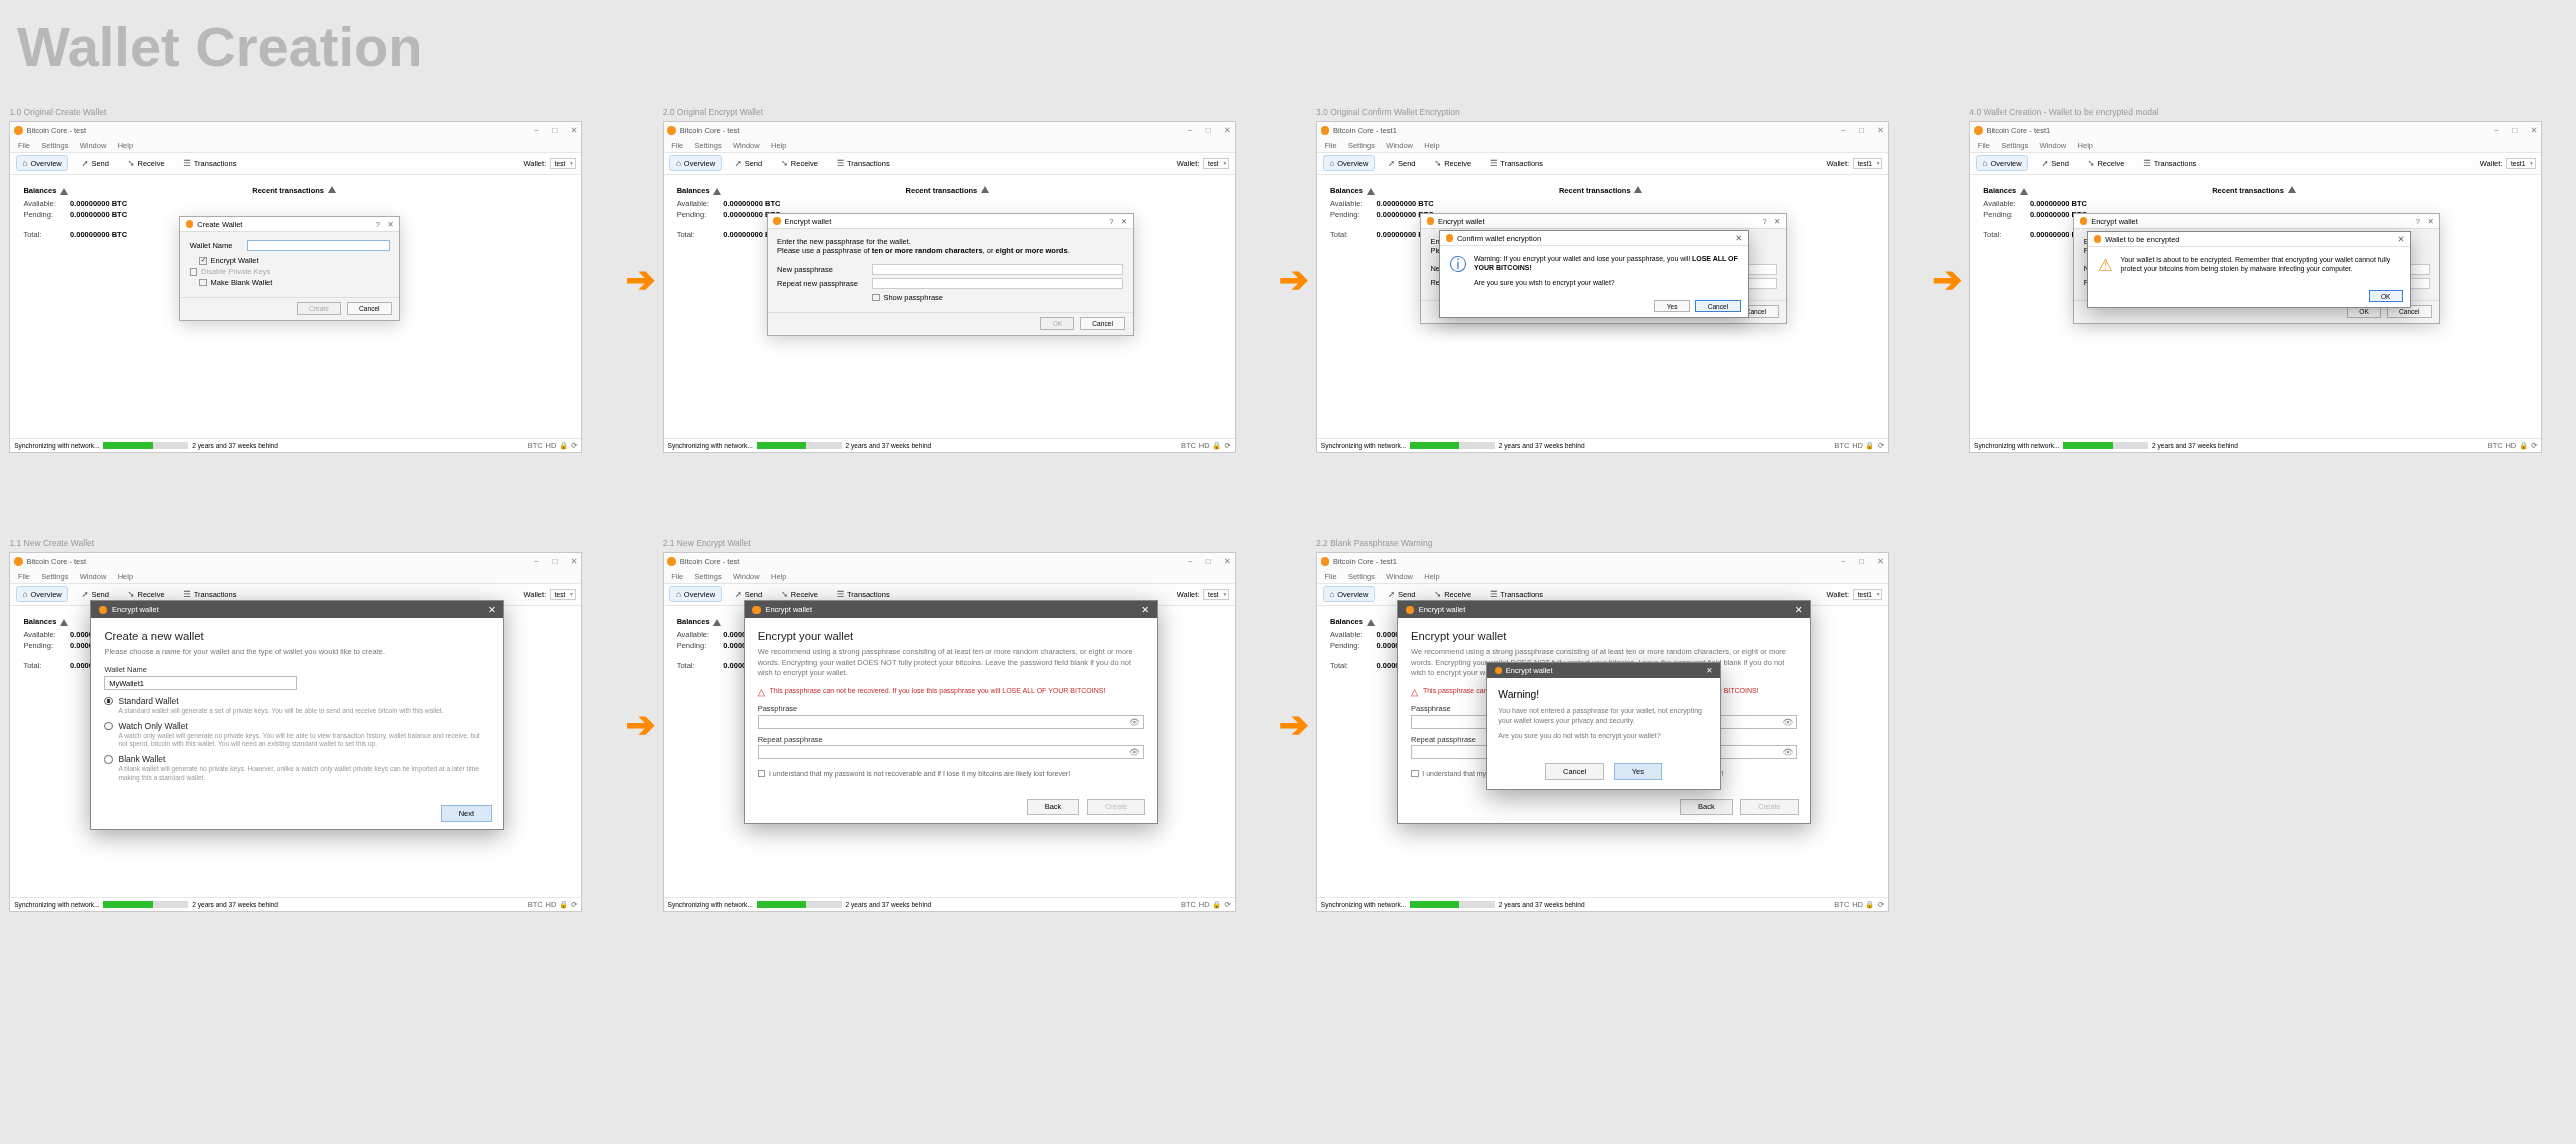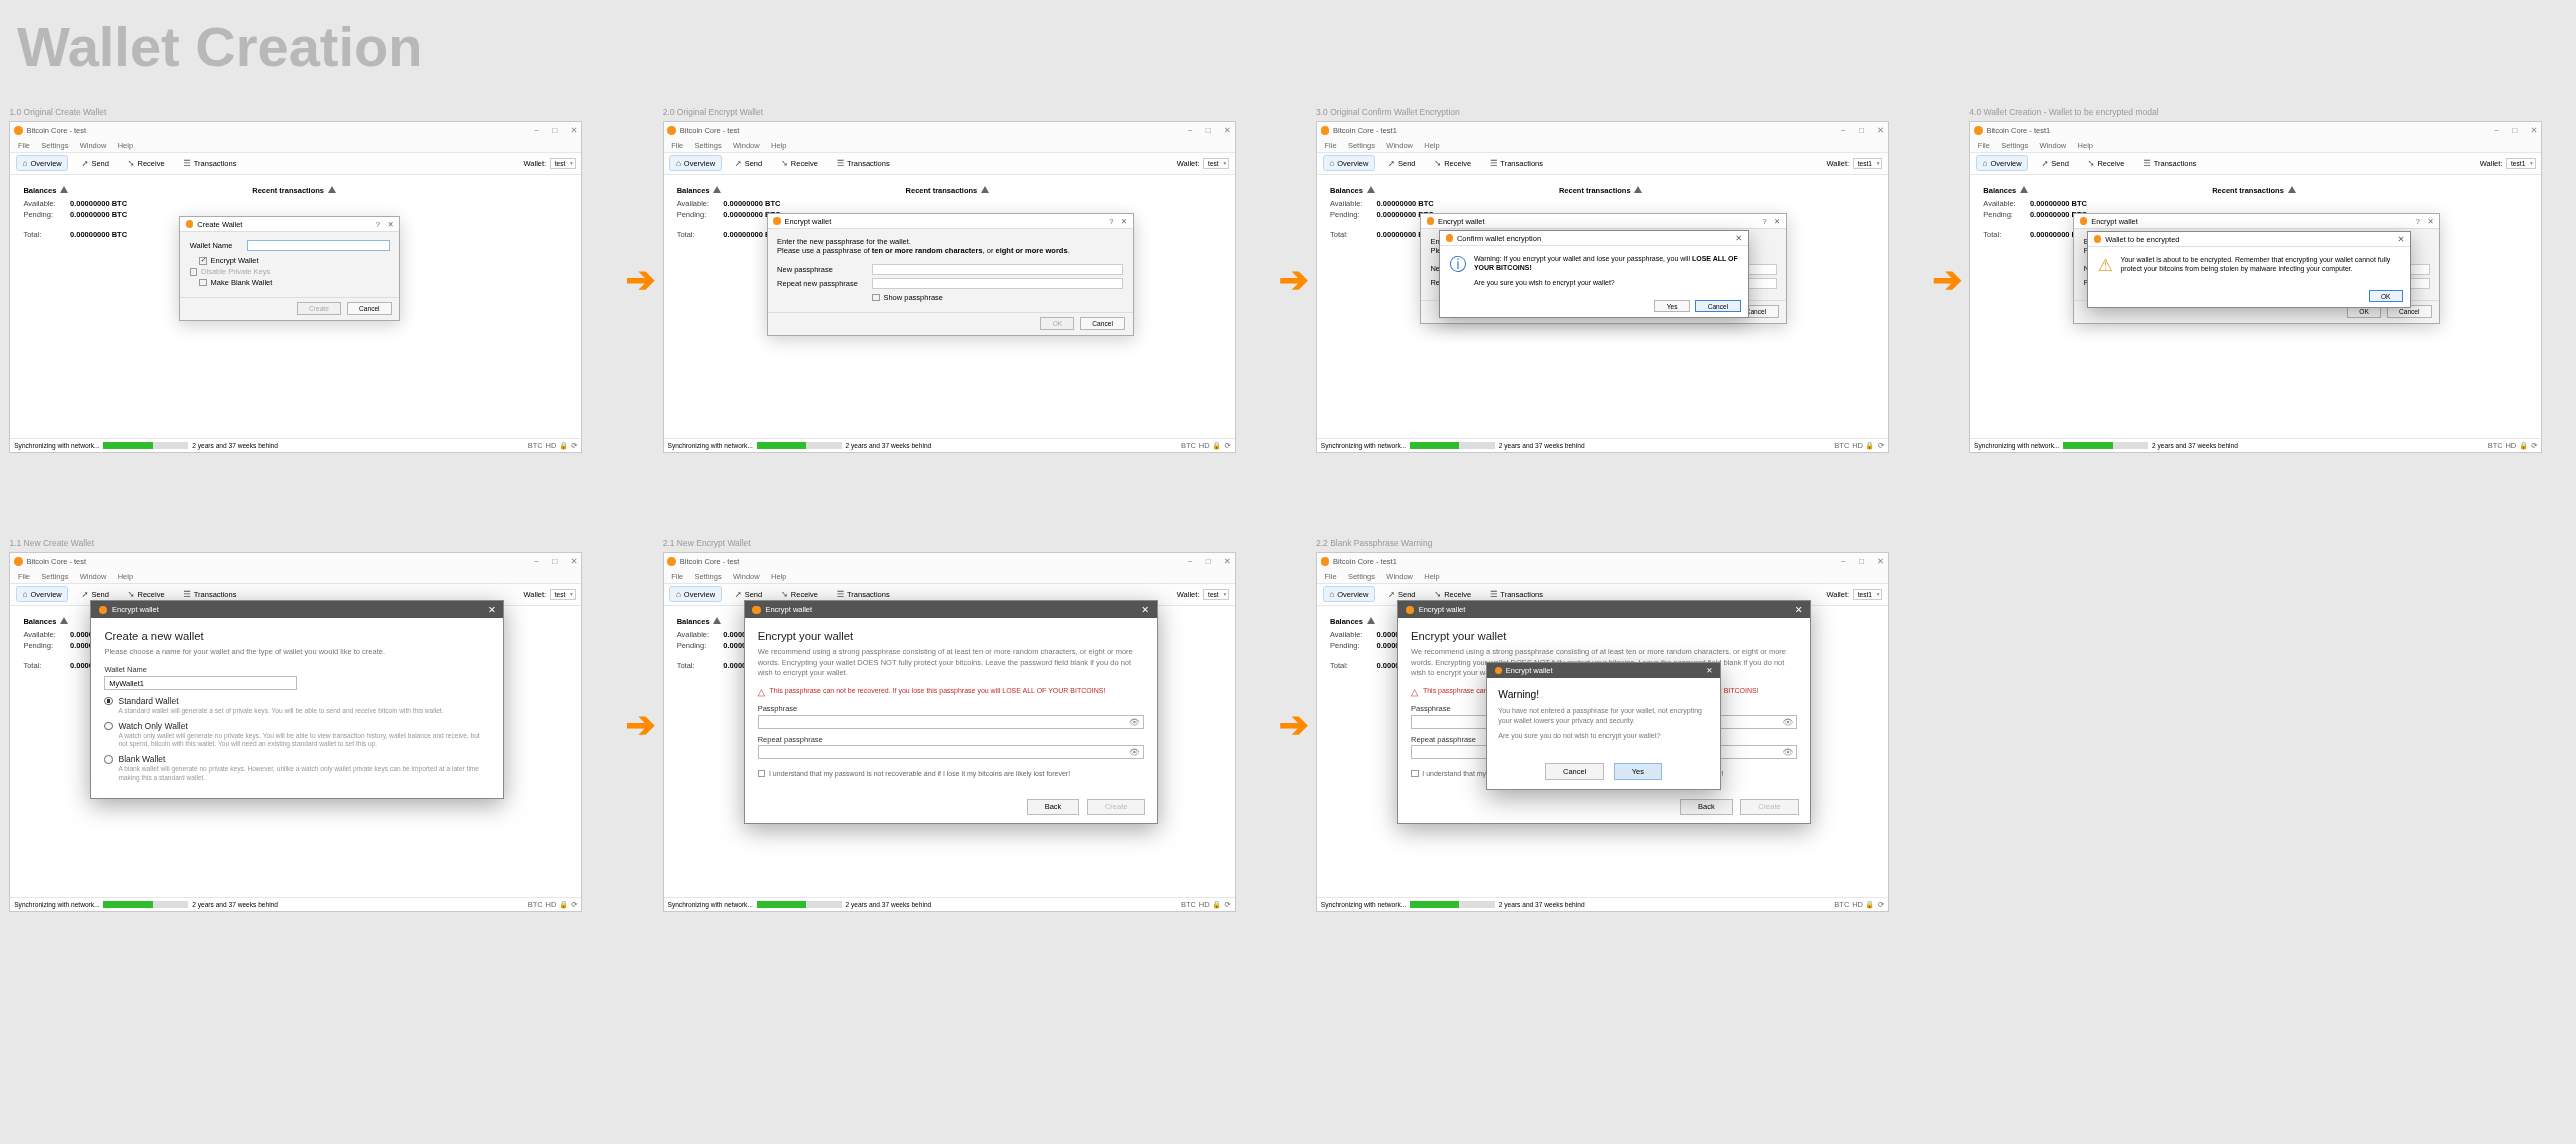--- a/index.html
+++ b/index.html
@@ -19,21 +19,21 @@
   .menubar { display: flex; gap: 11.3px; padding: 1.9px 7.5px; font-size: 7.5px; color: #6a6a6a; background: #fbfbfb; border-bottom: 0.9px solid #e6e6e6; }
   .toolbar { display: flex; align-items: center; padding: 2.8px 5.6px; border-bottom: 0.9px solid #e6e6e6; font-size: 7.5px; gap: 7.5px; background:#fdfdfd;}
   .tbtn { display: flex; align-items: center; gap: 2.8px; padding: 1.9px 5.6px; border-radius: 2.8px; }
   .tbtn.active { background: #eaf3fb; border: 0.9px solid #bcd8ef; }
   .ticon { font-size: 8.5px; color:#555;}
   .wallet-sel { margin-left: auto; display: flex; align-items: center; gap: 3.8px; }
   .wallet-sel .box { border: 0.9px solid #ccc; padding: 0.9px 9.4px 0.9px 3.8px; font-size: 6.6px; position: relative; }
   .wallet-sel .box::after { content:"▾"; position:absolute; right:1.9px; font-size:5.6px; color:#888;}
   .content { flex: 1; display: flex; padding: 11.3px 13px; font-size: 7.5px; min-height: 263px; position: relative; }
   .bal-col { width: 42%; }
-  .bal-col h4 { font-size: 7.5px; font-weight:700; display: flex; align-items: flex-start; gap: 3.8px; margin-bottom: 3.8px; }
+  .bal-col h4 { font-size: 7.5px; font-weight:700; display: flex; align-items: flex-end; gap: 3.8px; margin-bottom: 3.8px; }
   .warn-tri { display:inline-block; width:0;height:0;border-left:4.7px solid transparent;border-right:4.7px solid transparent;border-bottom:7.5px solid #666;position:relative;}
   .bal-row { display: flex; gap: 5.6px; margin: 1.9px 0; }
   .bal-row .lbl { width: 41px; color:#444;}
   .tx-col { flex:1; }
   .tx-col h4 { font-size: 7.5px; font-weight:700; display:flex; gap:3.8px;}
   .statusbar { display: flex; align-items: center; font-size: 6.6px; border-top: 0.9px solid #e6e6e6; height: 14px; padding: 0 3.8px; gap: 3.8px; }
   .prog { width: 85px; height: 6.6px; background: #ddd; }
   .prog i { display:block; width:58%; height:100%; background:#2dbd2d;}
   .sic { margin-left:auto; display:flex; gap:2.8px; color:#666; font-size:7.5px;}
   
@@ -672,20 +672,23 @@
                 <i></i>
                 <span class="rt">Watch Only Wallet</span>
               </div>
           <div class="radio-desc">A watch only wallet will generate no private keys. You will be able to view transaction history, wallet balance and receive, but not spend, bitcoin with this wallet. You will need an existing standard wallet to set this up.</div>
           <div class="radio">
                 <i></i>
                 <span class="rt">Blank Wallet</span>
               </div>
           <div class="radio-desc">A blank wallet will generate no private keys. However, unlike a watch only wallet private keys can be imported at a later time making this a standard wallet.</div>
         </div>
+        <div class="dbtns">
+              <button class="dbtn primary">Next</button>
+            </div>
       </div>
     </div>
     <div class="statusbar">
           <span>Synchronizing with network...</span>
           <span class="prog">
             <i></i>
           </span>
           <span>2 years and 37 weeks behind</span>
           <span class="sic">
             <span>BTC</span>

